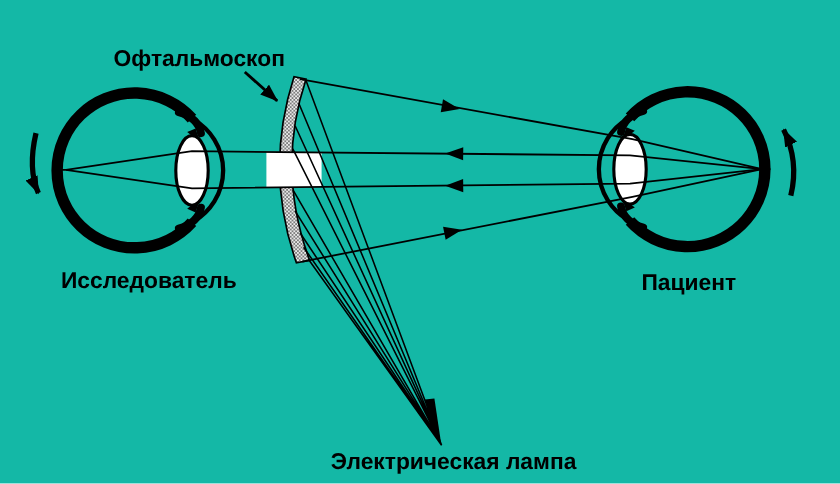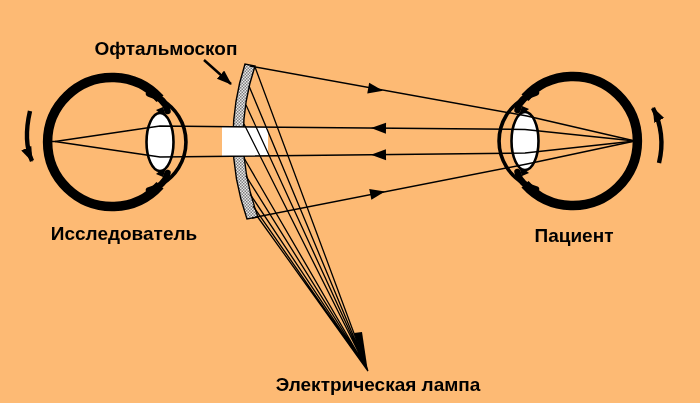--- a/index.html
+++ b/index.html
@@ -7,21 +7,21 @@
     padding: 0;
     background: #ffffff;
     width: 700px;
     height: 403px;
     overflow: hidden;
   }
   .stage {
     position: relative;
     width: 700px;
     height: 403px;
-    background: #fdba74;
+    background: #14b8a6;
   }
   svg { display: block; }
   .dlabel {
     font-family: "Liberation Sans", "DejaVu Sans", sans-serif;
     font-weight: 700;
     font-size: 19px;
   }
 </style>
 </head>
 <body>

